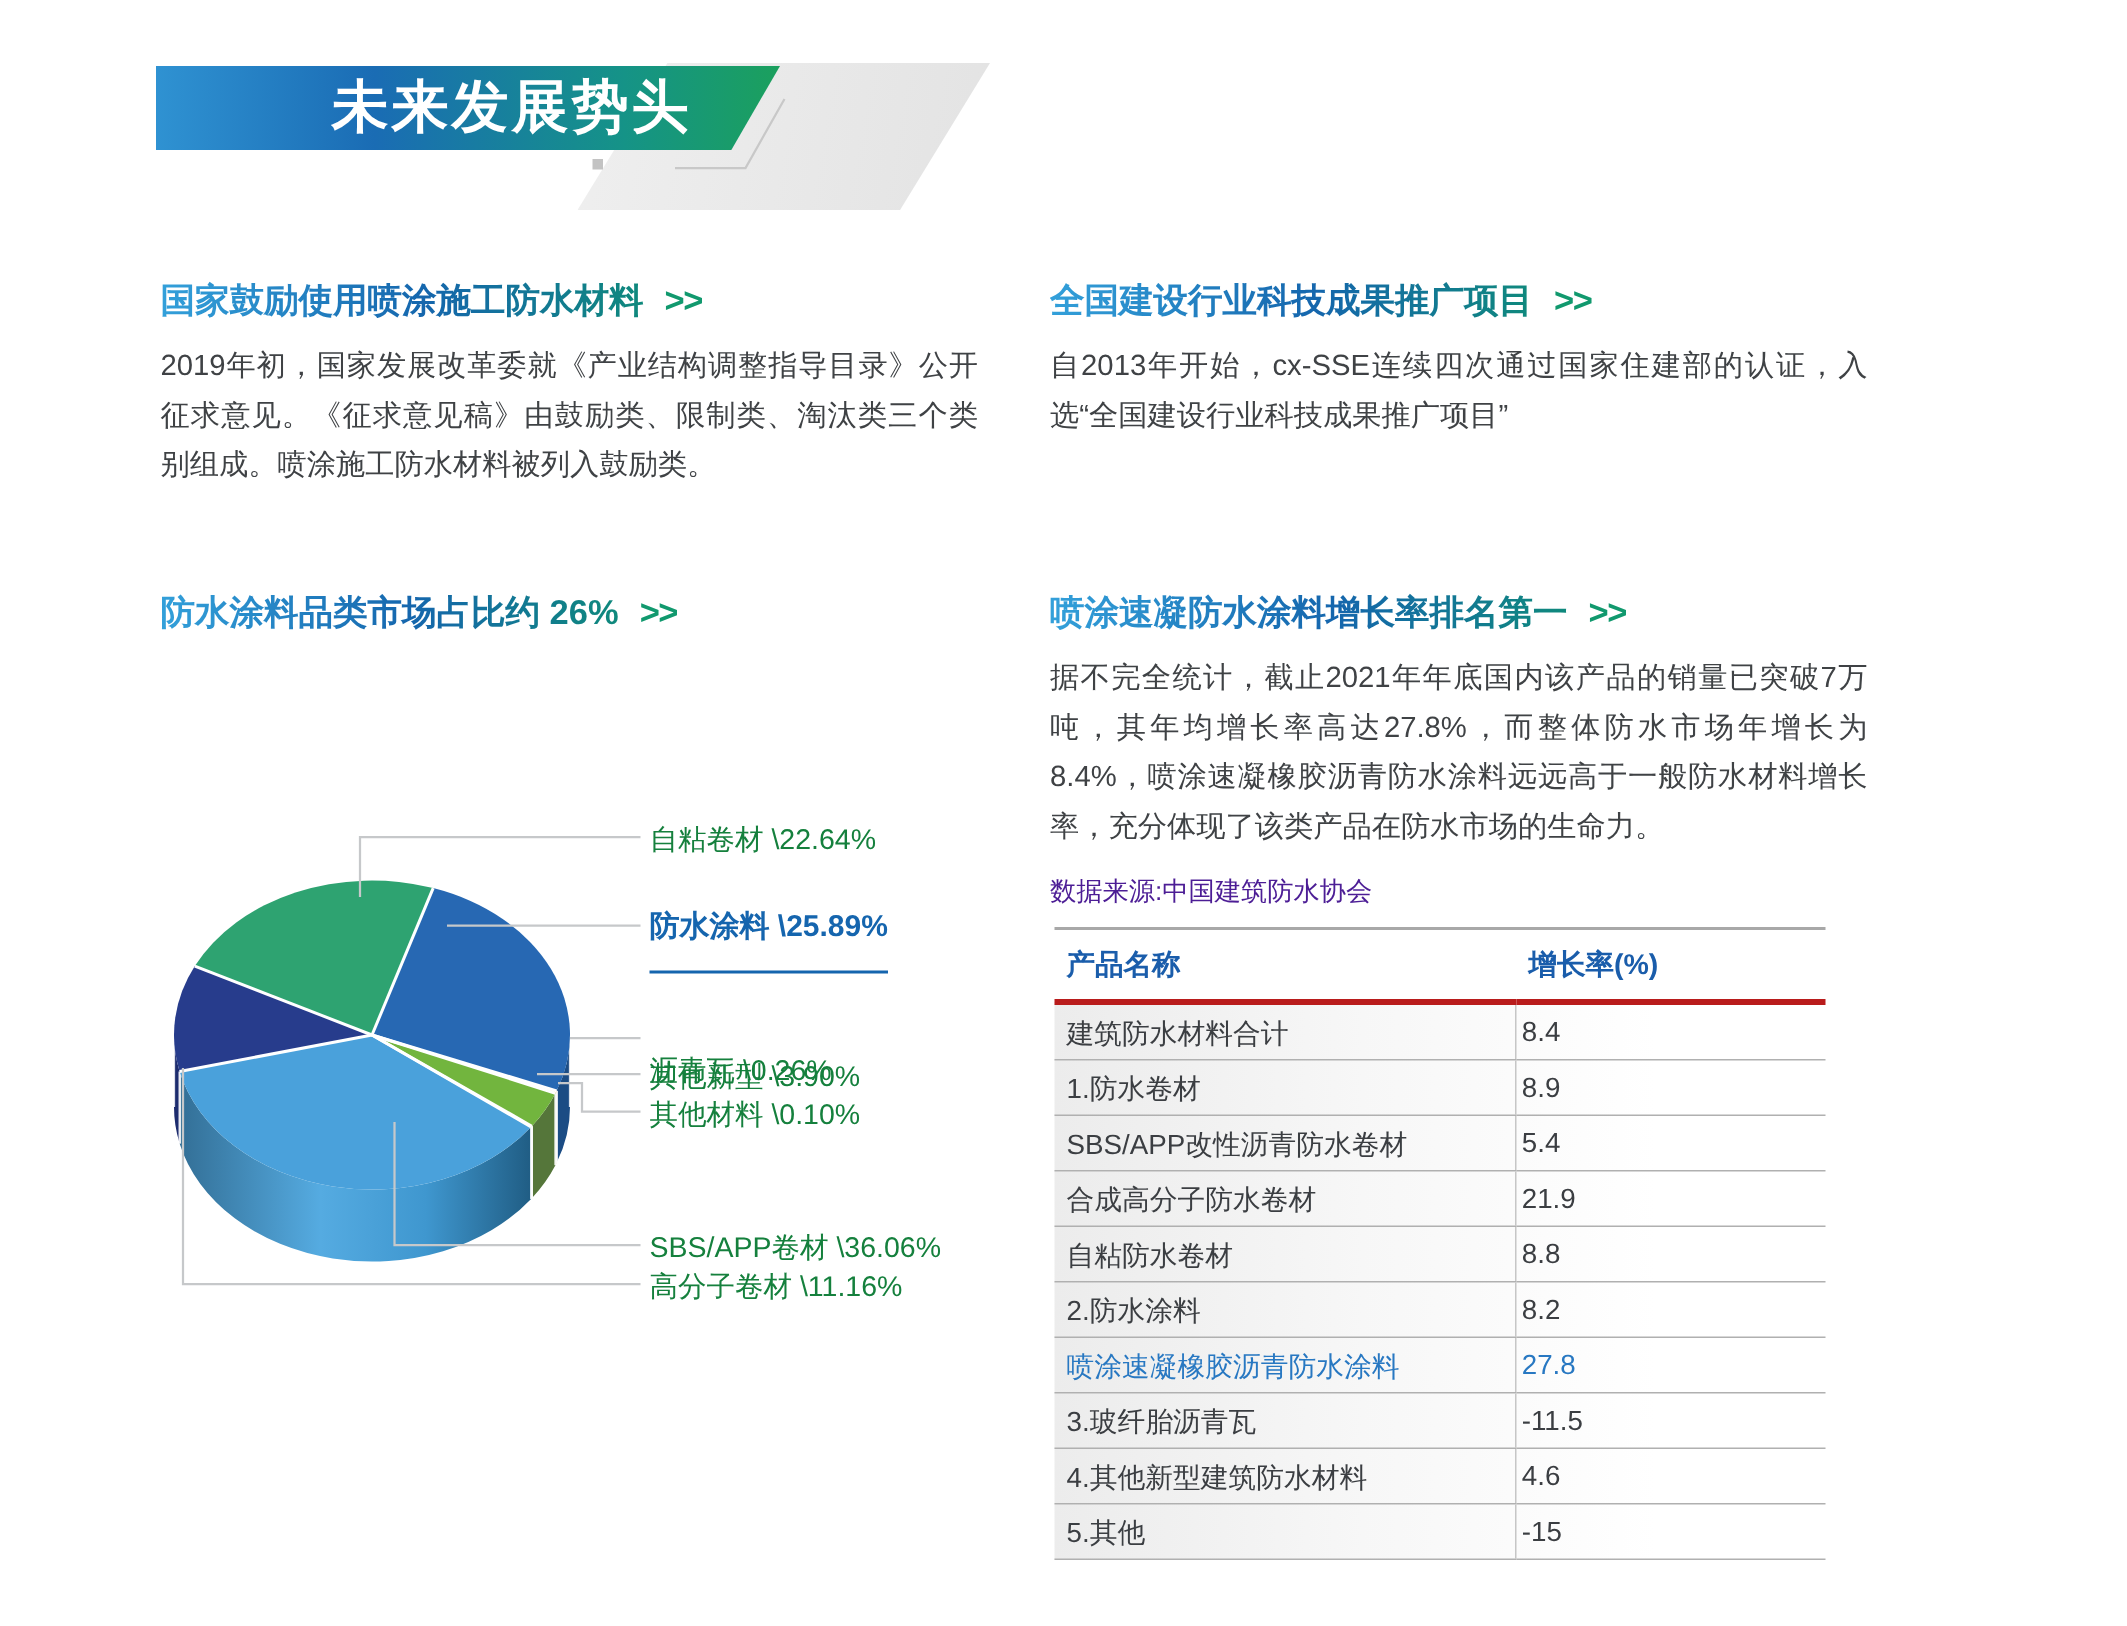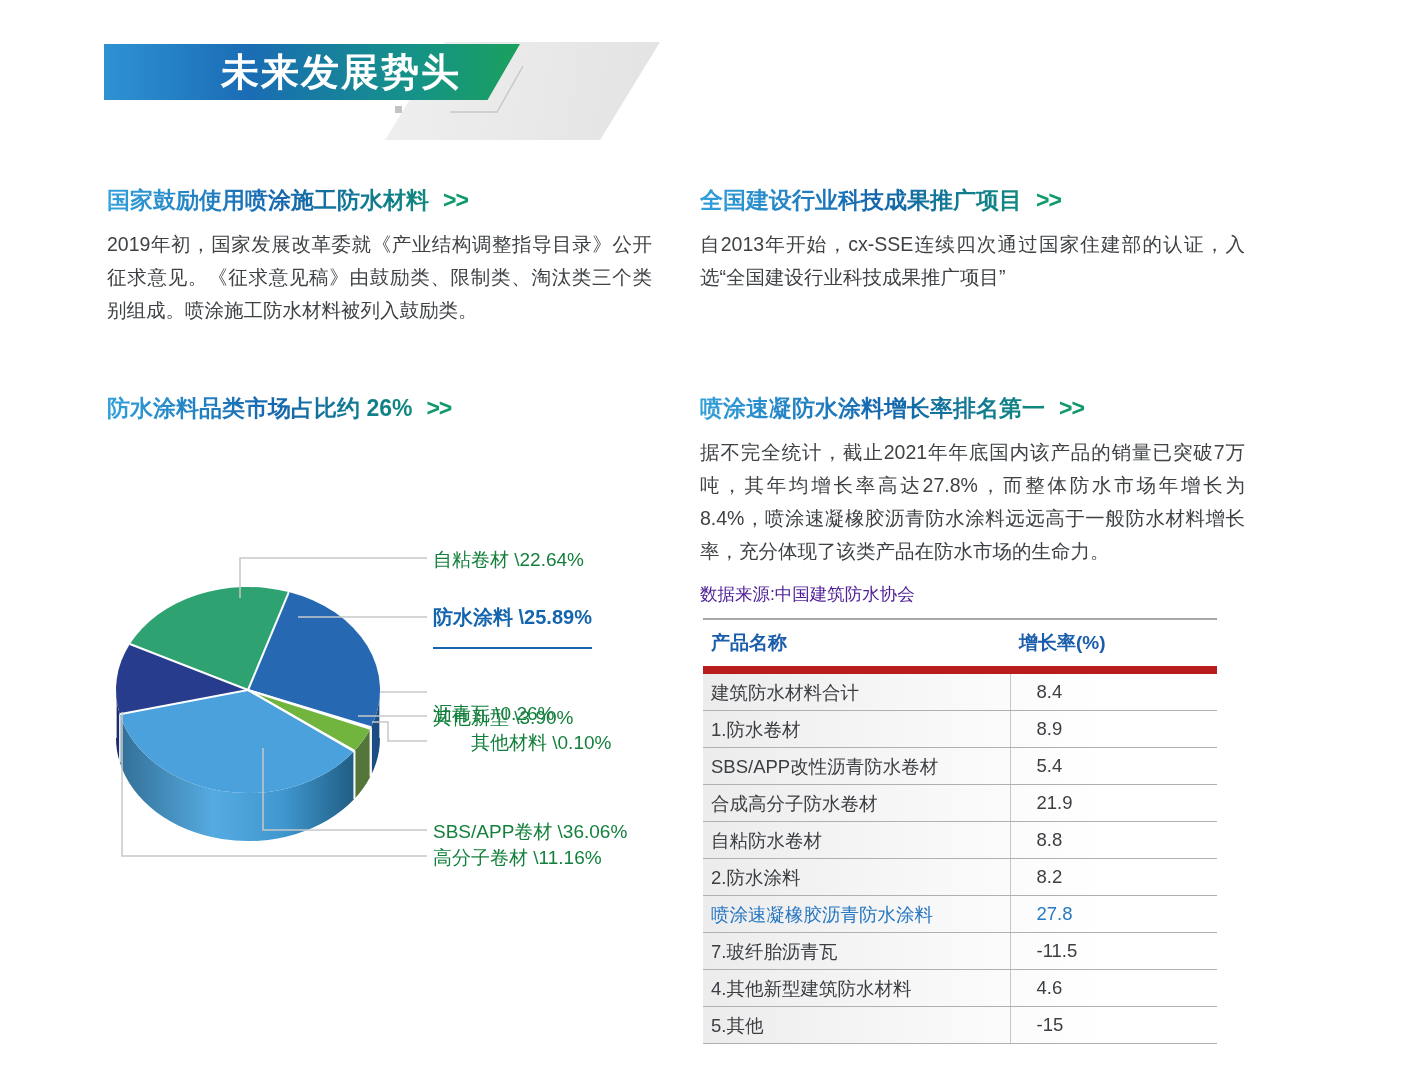--- a/index.html
+++ b/index.html
@@ -29,28 +29,28 @@
   #chart{position:absolute;left:95px;top:530px;width:565px;height:380px;}
   #pie-svg{position:absolute;left:0;top:0;}
   .pie-label{position:absolute;font-size:19px;color:#15803d;white-space:nowrap;}
   .pie-label.emph{font-size:20px;font-weight:bold;color:#1565ae;
                   border-bottom:2px solid #1565ae;padding-bottom:16px;}
 
   
   .source{position:absolute;left:700px;top:582px;font-size:17.5px;color:#4c1d95;}
   #growth-table{position:absolute;left:703px;top:618px;width:514px;
                 border-collapse:collapse;font-size:18.5px;color:#3b3e42;table-layout:fixed;}
-  #growth-table thead th{border-top:2px solid #a8a8a8;border-bottom:8px solid #b91c1c;
+  #growth-table thead th{border-top:2px solid #a8a8a8;border-bottom:4px solid #b91c1c;
                 color:#1a5dab;font-size:19px;font-weight:bold;text-align:left;
                 height:46px;padding:0 0 0 8px;}
   #growth-table thead th.val{padding-left:9px;}
   #growth-table th:first-child{width:299px;}
   #growth-table tbody tr{background:linear-gradient(90deg,#ececec 0%,#f7f7f7 40%,#ffffff 78%);}
   #growth-table tbody td{height:36px;border-bottom:1px solid #b0b0b0;padding:0 0 0 8px;}
-  #growth-table tbody td.val{border-left:1px solid #c6c6c6;padding-left:26px;}
+  #growth-table tbody td.val{border-left:1px solid #c6c6c6;padding-left:4px;}
   #growth-table tbody tr.hl td{color:#2878c2;}
 </style>
 </head>
 <body>
 
 <div class="page">
 
   <div class="gray-deco"></div>
   <svg class="deco-svg" viewBox="0 0 320 110">
     <polyline points="110,72 157,72 183,26" fill="none" stroke="#c8c8c8" stroke-width="1.5"></polyline>
@@ -126,21 +126,21 @@
         <polyline points="263,186 332,186" fill="none" stroke="#c6c8ca" stroke-width="1.5"></polyline>
         <polyline points="277,192 293,192 293,211 332,211" fill="none" stroke="#c6c8ca" stroke-width="1.5"></polyline>
         <polyline points="168,218 168,300 332,300" fill="none" stroke="#c6c8ca" stroke-width="1.5"></polyline>
         <polyline points="27,182 27,326 332,326" fill="none" stroke="#c6c8ca" stroke-width="1.5"></polyline>
         <polyline points="145,68 145,28 332,28" fill="none" stroke="#c6c8ca" stroke-width="1.5"></polyline>
       </svg>
     <div id="pie-labels">
         <div class="pie-label emph" style="left: 338px; top: 74px;">防水涂料 \25.89%</div>
         <div class="pie-label" style="left: 338px; top: 151px; margin-top: 20px;">沥青瓦 \0.26%</div>
         <div class="pie-label" style="left: 338px; top: 175px;">其他新型 \3.90%</div>
-        <div class="pie-label" style="left: 338px; top: 200px; margin-left: 38px;">其他材料 \0.10%</div>
+        <div class="pie-label" style="left: 338px; top: 200px;">其他材料 \0.10%</div>
         <div class="pie-label" style="left: 338px; top: 289px;">SBS/APP卷材 \36.06%</div>
         <div class="pie-label" style="left: 338px; top: 315px;">高分子卷材 \11.16%</div>
         <div class="pie-label" style="left: 338px; top: 17px;">自粘卷材 \22.64%</div>
       </div>
   </div>
 
   <div class="source">数据来源:中国建筑防水协会</div>
 
   <table id="growth-table">
     <thead>
@@ -172,21 +172,21 @@
         </tr>
         <tr>
           <td>2.防水涂料</td>
           <td class="val">8.2</td>
         </tr>
         <tr class="hl">
           <td>喷涂速凝橡胶沥青防水涂料</td>
           <td class="val">27.8</td>
         </tr>
         <tr>
-          <td>7.玻纤胎沥青瓦</td>
+          <td>3.玻纤胎沥青瓦</td>
           <td class="val">-11.5</td>
         </tr>
         <tr>
           <td>4.其他新型建筑防水材料</td>
           <td class="val">4.6</td>
         </tr>
         <tr>
           <td>5.其他</td>
           <td class="val">-15</td>
         </tr>

